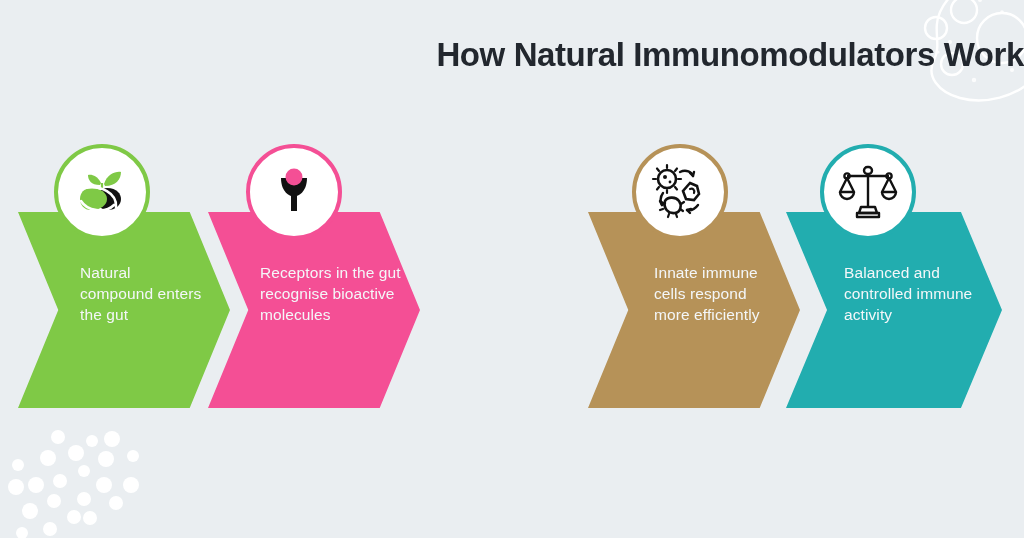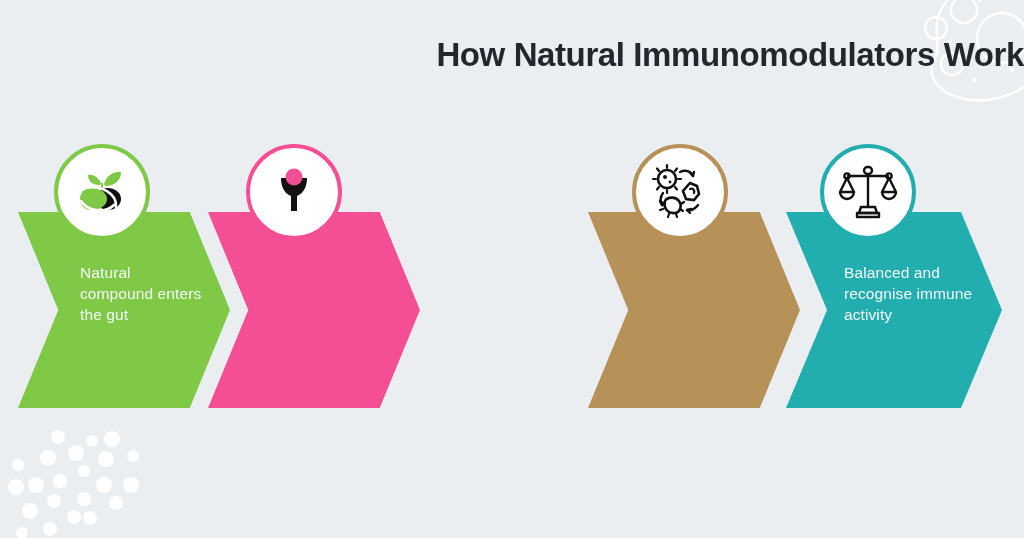--- a/index.html
+++ b/index.html
@@ -173,31 +173,33 @@
           <path d="M36 27 C46 27 50 33 50 38 C50 44 45 49 36 49 C30 49 26 44 26 38 C26 32 30 27 36 27 Z" fill="#111111"></path>
           <path d="M20 27 C30 27 36 32 36 38 C36 44 30 49 20 49 C13 49 9 44 9 38 C9 32 13 27 20 27 Z" fill="#7FC946"></path>
           <path d="M14 27 C30 24 46 32 45 46" stroke="#ffffff" stroke-width="2.6" fill="none" stroke-linecap="round"></path>
           <path d="M10 40 C16 50 34 53 43 44" stroke="#ffffff" stroke-width="2.6" fill="none" stroke-linecap="round"></path>
         </svg>
       </div>
     </div>
 
     <div class="step" style="left:208px; width:212px;">
       <div class="chevron" style="background:#F44F95;"></div>
+      <div class="step-label" style="left:52px; width:142px;">Receptors in the gut recognise bioactive molecules</div>
       <div class="icon-badge" style="left:38px; border:4px solid #F44F95;">
         <svg width="60" height="60" viewBox="0 0 60 60">
           <path d="M17 16 L24 16 C24 25 36 25 36 16 L43 16 C43 31 33 34 33 34 L33 49 L27 49 L27 34 C27 34 17 31 17 16 Z" fill="#111111"></path>
           <circle cx="30" cy="15" r="8.5" fill="#F44F95"></circle>
         </svg>
       </div>
     </div>
 
 
     <div class="step" style="left:588px; width:212px;">
       <div class="chevron" style="background:#B69258;"></div>
+      <div class="step-label" style="left:66px; width:130px;">Innate immune cells respond more efficiently</div>
       <div class="icon-badge" style="left:44px; border:4px solid #B69258;">
         <svg width="62" height="62" viewBox="0 0 62 62">
           <g stroke="#111111" fill="none" stroke-width="2.6">
             <circle cx="18" cy="18" r="9"></circle>
             <g stroke-width="2.2" stroke-linecap="round">
               <path d="M18 7 L18 4"></path>
                 <path d="M26 10 L28 7.5"></path>
                 <path d="M29 18 L32 18"></path>
               <path d="M26 26 L28 28.5"></path>
                 <path d="M18 29 L18 32"></path>
@@ -224,21 +226,21 @@
             <path d="M13 44 L11 40 M13 44 L16 42" stroke-width="2.4" stroke-linecap="round"></path>
             <path d="M49 44 C46 48 42 50 38 49" stroke-width="2.4" stroke-linecap="round"></path>
             <path d="M38 49 L42 48 M38 49 L41 52" stroke-width="2.4" stroke-linecap="round"></path>
           </g>
         </svg>
       </div>
     </div>
 
     <div class="step" style="left:786px; width:216px;">
       <div class="chevron" style="background:#22ADAF;"></div>
-      <div class="step-label" style="left:58px; width:130px;">Balanced and recognise immune activity</div>
+      <div class="step-label" style="left:58px; width:130px;">Balanced and controlled immune activity</div>
       <div class="icon-badge" style="left:34px; border:4px solid #22ADAF;">
         <svg width="62" height="60" viewBox="0 0 62 60">
           <g stroke="#111111" fill="none" stroke-width="2.4" stroke-linejoin="round">
             <rect x="27" y="5" width="8" height="7" rx="3.4"></rect>
             <path d="M31 12 L31 45"></path>
             <path d="M10 14 L52 14"></path>
             <circle cx="10" cy="14" r="2.6"></circle>
             <circle cx="52" cy="14" r="2.6"></circle>
             <path d="M10 16 L3 30 L17 30 Z" stroke-linecap="round"></path>
             <path d="M3 30 A7 7 0 0 0 17 30"></path>

